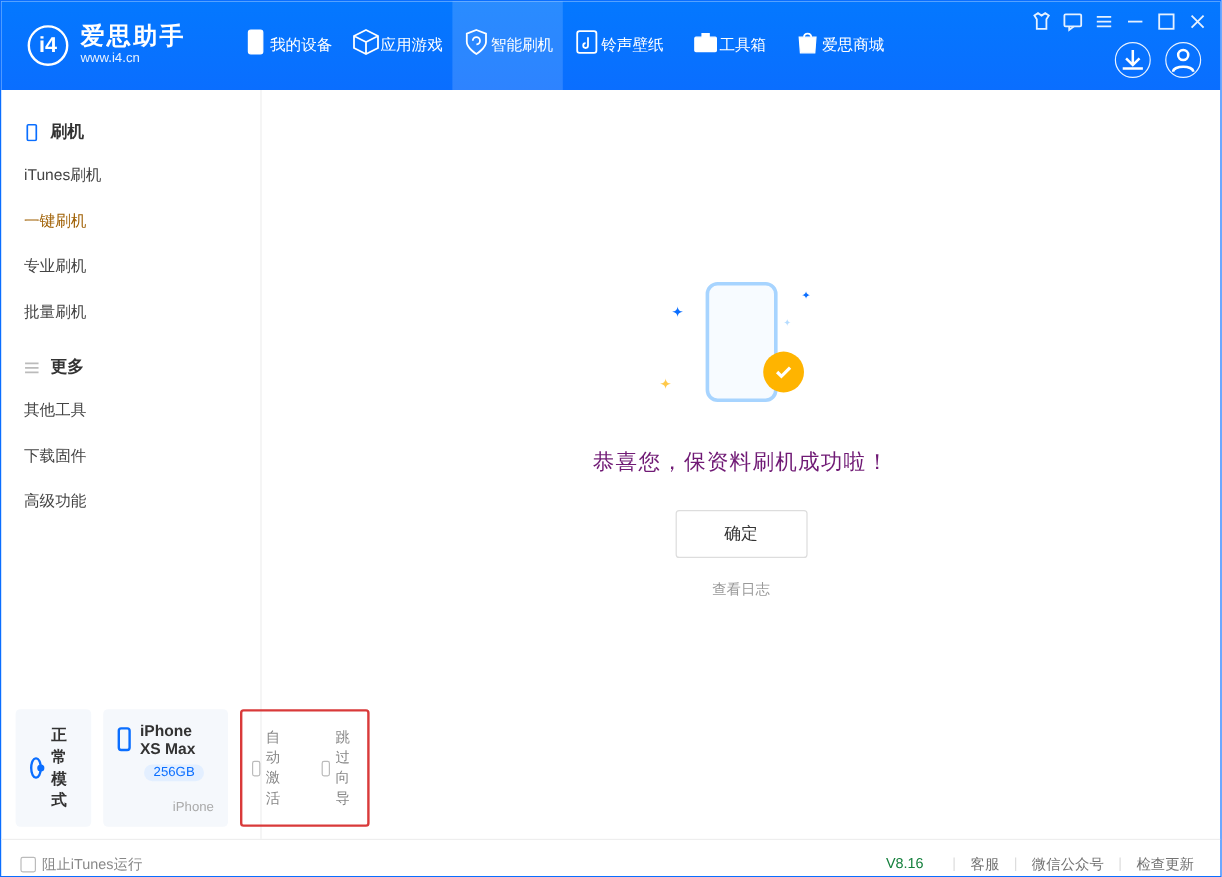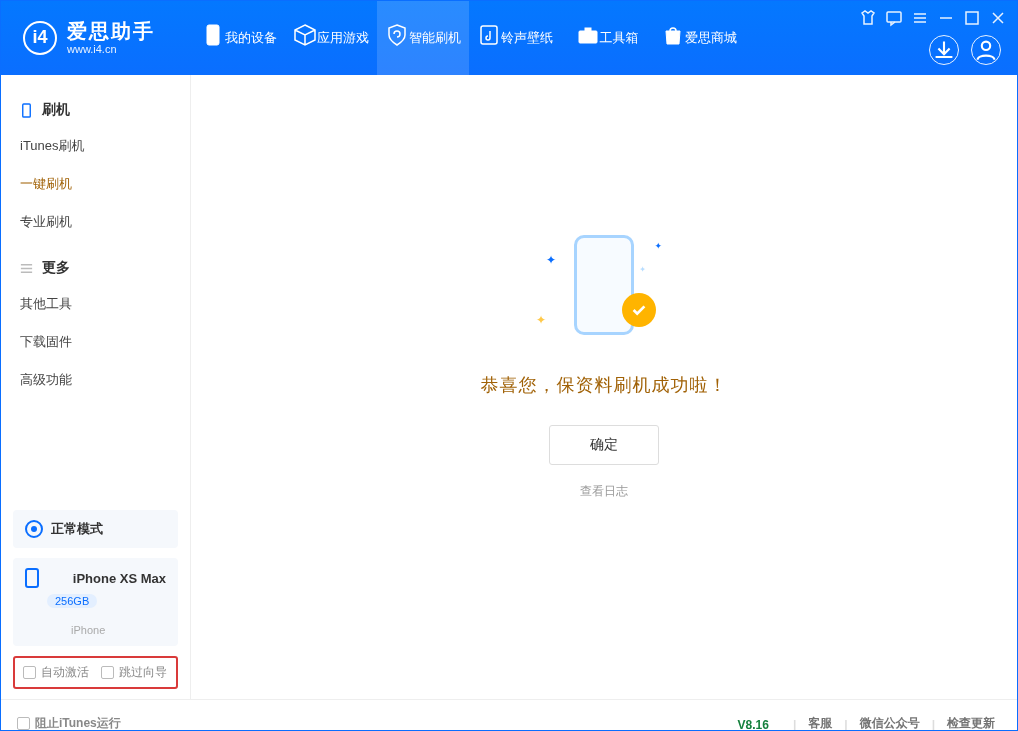--- a/index.html
+++ b/index.html
@@ -20,54 +20,54 @@
 
 .header-right { position: absolute; right: 10px; top: 8px; display: flex; gap: 8px; align-items: center; }
 .header-right .win-btn { width: 18px; height: 18px; display:flex; align-items:center; justify-content:center; cursor:pointer; opacity:0.9; }
 .header-right svg { stroke: #fff; fill: none; stroke-width: 1.5; }
 
 .header-right2 { position: absolute; right: 16px; bottom: 10px; display: flex; gap: 12px; }
 .header-right2 .round-btn { width: 30px; height: 30px; border: 1.5px solid rgba(255,255,255,0.9); border-radius: 50%; display:flex; align-items:center; justify-content:center; cursor:pointer; }
 .header-right2 svg { stroke:#fff; fill:none; stroke-width:1.5; }
 
 .body { display: flex; height: 624px; }
-.sidebar { width: 190px; border-right: 1px solid #eee; padding-top: 18px; display:flex; flex-direction:column; }
+.sidebar { width: 217px; border-right: 1px solid #eee; padding-top: 18px; display:flex; flex-direction:column; }
 .side-section-title { display:flex; align-items:center; padding: 8px 18px; font-size: 14px; color:#333; font-weight:bold; gap:8px;}
 .side-section-title svg { width:15px; height:15px; }
 .side-item { padding: 10px 18px 10px 19px; font-size: 13px; color:#444; cursor:pointer; }
 .side-item.active { color: #a16207; }
 
-.sidebar-bottom { margin-top: auto; padding: 10px 12px; display:flex; flex-direction:column; gap:10px; }
+.sidebar-bottom { margin-top: auto; padding: 10px 12px; display:flex; flex-direction:row; gap:10px; }
 .mode-card { background:#f5f8fc; border-radius:4px; padding:10px 12px; display:flex; align-items:center; gap:8px; font-size:13px; color:#333; font-weight:bold;}
 .mode-card .dot-icon{ width:18px; height:18px; border:2px solid #0a6eff; border-radius:50%; position:relative;}
 .mode-card .dot-icon::after{content:""; position:absolute; width:6px; height:6px; background:#0a6eff; border-radius:50%; top:4px; left:4px;}
 .device-card { background:#f5f8fc; border-radius:4px; padding:10px 12px; font-size:13px; color:#333;}
 .device-card .row1{display:flex; align-items:center; gap:8px; font-weight:bold;justify-content:space-between;}
 .device-card .phone-icon{width:14px; height:20px; border:2px solid #0a6eff; border-radius:3px;}
 .device-card .badge{display:inline-block; background:#e3efff; color:#0a6eff; font-size:11px; padding:1px 8px; border-radius:10px; margin-top:6px; margin-left:22px;}
 .device-card .sub{font-size:11px; color:#aaa; margin-left:22px; margin-top:16px;padding-left:24px;}
 
-.checkbox-row { border:2px solid #d93a3a; border-radius:3px; padding:6px 8px; display:flex; gap:12px; align-items:center;}
+.checkbox-row { border:2px solid #d93a3a; border-radius:3px; padding:6px 8px; display:flex; gap:28px; align-items:center;}
 .cb { display:flex; align-items:center; gap:5px; font-size:12px; color:#888; cursor:pointer;}
 .cb .box{ width:13px; height:13px; border:1px solid #bbb; border-radius:2px;}
 
 .main { flex:1; display:flex; flex-direction:column; align-items:center; justify-content:center; padding-bottom:40px;}
 .phone-illust { position:relative; width:120px; height:110px; margin-bottom:28px;}
 .phone-illust .phone{position:absolute; left:30px; top:0; width:60px; height:100px; border:3px solid #a7d4ff; border-radius:10px; background:#f7fbff;}
 .phone-illust .check{position:absolute; right:8px; bottom:18px; width:34px; height:34px; background:#ffb400; border-radius:50%; display:flex; align-items:center; justify-content:center;}
 .phone-illust .check svg{stroke:#fff; stroke-width:3; fill:none; width:18px; height:18px;}
 .phone-illust .spark{position:absolute; color:#0a6eff; font-size:12px;}
 .phone-illust .s1{left:2px; top:18px;} .phone-illust .s2{right:2px; top:6px; font-size:9px;}
 .phone-illust .s3{left:-8px; bottom:18px; color:#ffc94a;} .phone-illust .s4{right:18px; top:30px; font-size:8px; color:#b6dcff;}
 
-.success-msg{ font-size:18px; color:#a16207; margin-bottom:28px; letter-spacing:1px;}
+.success-msg{ font-size:18px; color:#701a75; margin-bottom:28px; letter-spacing:1px;}
 .ok-btn{ border:1px solid #ddd; background:#fff; padding:10px 40px; font-size:14px; color:#333; cursor:pointer; border-radius:3px; margin-bottom:18px;}
 .log-link{ font-size:12px; color:#999; cursor:pointer; text-decoration:none;}
 
-.footer{ height:33px; border-top:1px solid #eee; display:flex; align-items:flex-end; padding:0 16px; font-size:12px; color:#888;font-weight:bold;}
+.footer{ height:33px; border-top:1px solid #eee; display:flex; align-items:flex-start; padding:12px 16px; font-size:12px; color:#888;}
 .footer .spacer{flex:1;}
 .footer .ver{color:#15803d; margin-right:18px;}
 .footer .flink{color:#737373; cursor:pointer; padding:0 6px;}
 .footer .sep{color:#ddd; padding:0 6px;}
 </style>
 </head>
 <body>
 
 <div class="header">
   <div class="logo-area">
@@ -183,20 +183,21 @@
   <div class="sidebar">
     <div class="side-section-title">
       <svg viewBox="0 0 16 16">
           <rect x="4" y="1" width="8" height="14" rx="1" fill="none" stroke="#0a6eff" stroke-width="1.5"></rect>
         </svg>
       <span>刷机</span>
     </div>
     <div class="side-item">iTunes刷机</div>
     <div class="side-item active">一键刷机</div>
     <div class="side-item">专业刷机</div>
+    <div class="side-item">批量刷机</div>
 
     <div class="side-section-title" style="margin-top:10px;">
       <svg viewBox="0 0 16 16">
           <path d="M2 4 H14 M2 8 H14 M2 12 H14" stroke="#bbb" stroke-width="1.5"></path>
         </svg>
       <span>更多</span>
     </div>
     <div class="side-item">其他工具</div>
     <div class="side-item">下载固件</div>
     <div class="side-item">高级功能</div>

